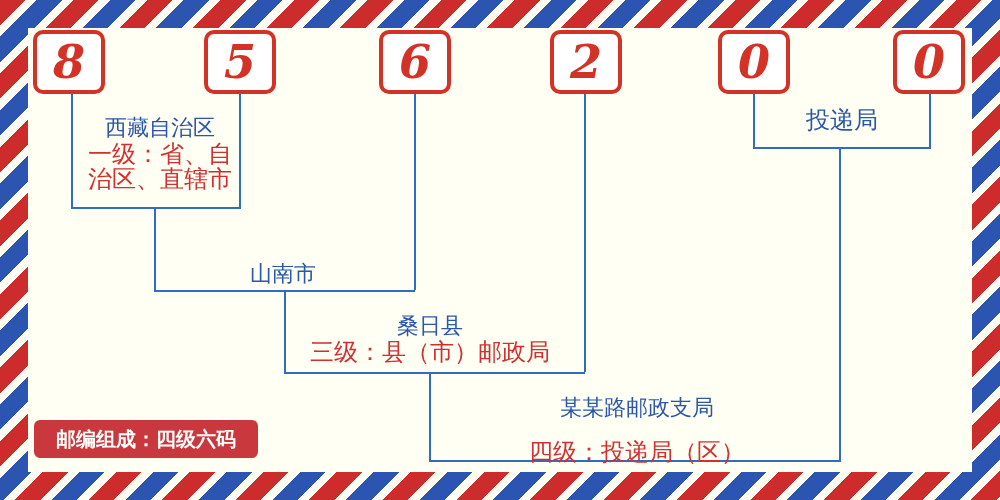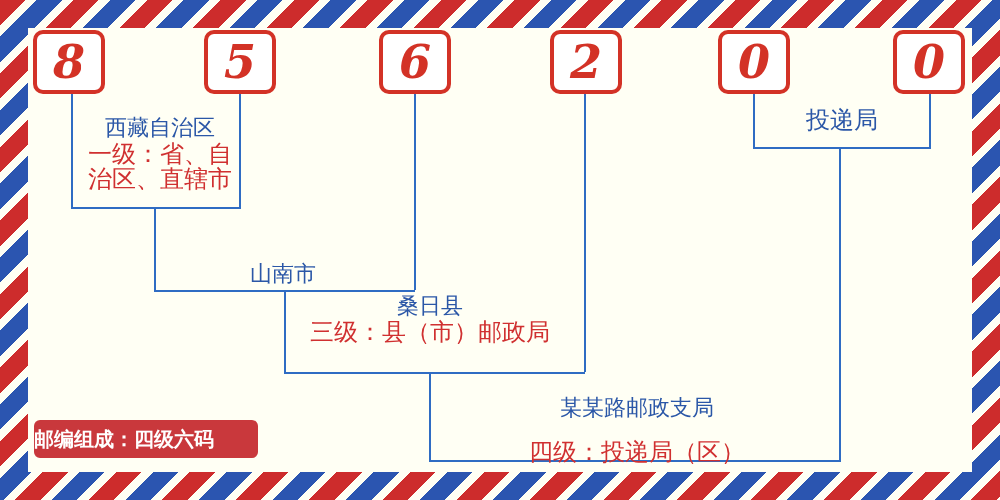--- a/index.html
+++ b/index.html
@@ -46,30 +46,30 @@
   .lv9 { left:753px; top:94px;  height:53px; }
   .lv10{ left:929px; top:94px;  height:53px; }
 
   
   .lbl { position:absolute; text-align:center; }
   .name-blue { color:#2b57a7; font-weight:normal; font-size:22px; line-height:28px; }
   .name-blue.sm { font-size:22px; line-height:24px; }
   .desc-red  { color:#d03030; font-size:24px; line-height:25px; }
   .grp1 { left:60px;  top:114px; width:200px; }
   .grp2 { left:183px; top:229px; width:200px;margin-top:31px; }
-  .grp3 { left:305px; top:292px; width:250px; }
+  .grp3 { left:305px; top:312px; width:250px; }
   .grp4 { left:512px; top:396px; width:250px; }
   .grp4 .desc-red { margin-top:20px; }
   .grp5 { left:762px; top:106px; width:160px; }
   .grp5 .name-blue { font-size:24px; }
 
   .badge {
     position:absolute; left:34px; top:420px; width:224px; height:38px;
     background:#c9383c; color:#ffffff; font-weight:bold; font-size:20px;
-    line-height:38px; text-align:left; border-radius:6px;
+    line-height:38px; text-align:center; border-radius:6px;
   }
 </style>
 </head>
 <body>
 
 <div class="stage">
   <div class="panel"></div>
 
   <div class="digit-box dbx1">
     <span class="digit">8</span>

